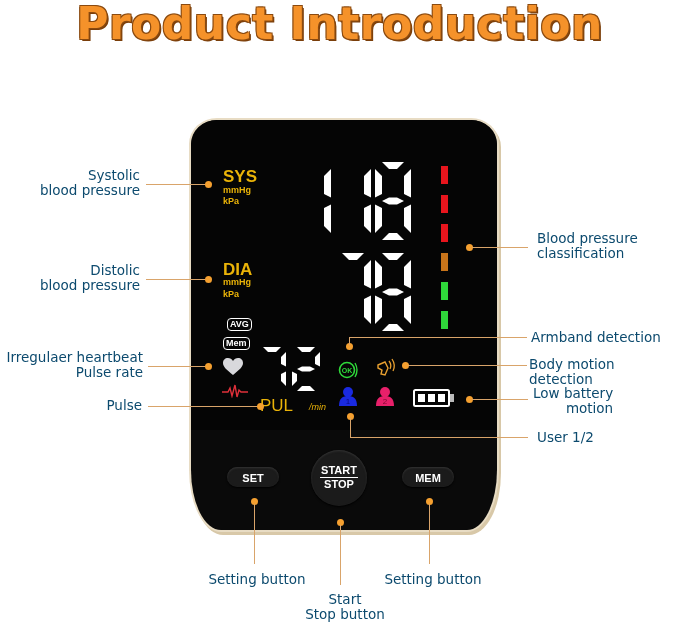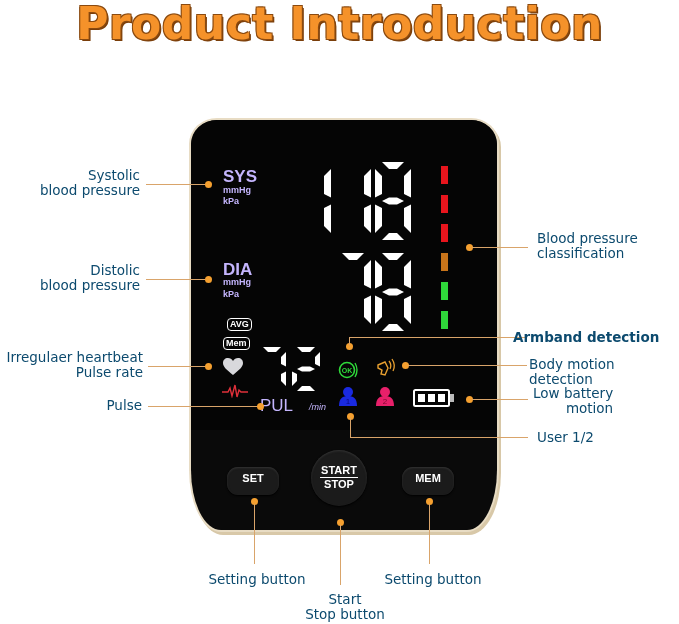--- a/index.html
+++ b/index.html
@@ -2,28 +2,28 @@
 <html><head>
 <meta charset="utf-8">
 <style>
   html, body { margin:0; padding:0; background:#ffffff; }
   body { width:679px; height:624px; position:relative; overflow:hidden; font-family:"DejaVu Sans", sans-serif; }
   .title { position:absolute; left:0; top:-2px; width:679px; text-align:center; font-family:"DejaVu Sans", sans-serif; font-weight:bold; font-size:44px; color:#f5922a; letter-spacing:0.5px;
     text-shadow: -1px -1px 0 #8a4a10, 1px -1px 0 #8a4a10, -1px 1px 0 #8a4a10, 1px 1px 0 #8a4a10, 2px 2px 0 #7a3e0a; }
   .device { position:absolute; left:191px; top:120px; width:306px; height:410px; background:#0a0a0a; border-radius:26px 26px 30px 30px / 24px 24px 60px 60px;
     box-shadow: 0 0 0 2px #e8dcc4, 2px 3px 0 2px #d8c8a8; }
   .screen { position:absolute; left:0; top:0; width:100%; height:310px; background:#050505; border-radius:26px 26px 0 0; }
-  .lbl { position:absolute; color:#c4b5fd; font-family:"Liberation Sans", sans-serif; font-weight:bold; }
+  .lbl { position:absolute; color:#eab308; font-family:"Liberation Sans", sans-serif; font-weight:bold; }
   .big { font-size:17px; line-height:17px; }
   .small { font-size:9px; line-height:11px; }
   .boxed { position:absolute; border:1.5px solid #fff; border-radius:4px; color:#fff; font-family:"Liberation Sans", sans-serif; font-weight:bold; font-size:9px; padding:0 2px; line-height:11px; }
   svg.digits { position:absolute; }
   .bar { position:absolute; width:7px; height:18px; left:250px; }
   .btn { position:absolute; background:#1b1b1b; color:#fff; font-family:"Liberation Sans", sans-serif; font-weight:bold; font-size:11px; text-align:center; box-shadow: inset 0 1px 2px #333, 0 1px 2px #000; }
-  .pill { width:52px; height:28px; line-height:22px; border-radius:11px; }
+  .pill { width:52px; height:20px; line-height:22px; border-radius:11px; }
   .round { width:56px; height:56px; border-radius:50%; font-size:11px; line-height:13px; }
   .callout { position:absolute; font-family:"DejaVu Sans", sans-serif; font-size:13.5px; color:#0c4a6e; line-height:15px; }
   .right { text-align:right; }
   .center { text-align:center; }
   .line { position:absolute; background:#d9a46a; }
   .dot { position:absolute; width:7px; height:7px; border-radius:50%; background:#f5a030; }
 </style>
 </head>
 <body>
 
@@ -183,21 +183,21 @@
 <div class="dot" style="left:466px;top:244px;"></div>
 <div class="line" style="left:472px;top:247px;width:56px;height:1px;"></div>
 <div class="callout" style="left:537px;top:231px;">
   <div>Blood pressure</div>
   <div>classification</div>
 </div>
 
 <div class="dot" style="left:346px;top:343px;"></div>
 <div class="line" style="left:349px;top:338px;width:1px;height:7px;"></div>
 <div class="line" style="left:349px;top:337px;width:178px;height:1px;"></div>
-<div class="callout" style="left:513px;top:330px;font-weight:bold;">Armband detection</div>
+<div class="callout" style="left:531px;top:330px;">Armband detection</div>
 
 <div class="dot" style="left:402px;top:362px;"></div>
 <div class="line" style="left:408px;top:365px;width:119px;height:1px;"></div>
 <div class="callout" style="left:529px;top:357px;">Body motion detection</div>
 
 <div class="dot" style="left:466px;top:396px;"></div>
 <div class="line" style="left:472px;top:399px;width:56px;height:1px;"></div>
 <div class="callout" style="left:533px;top:386px;text-align:right;">
   <div>Low battery</div>
   <div>motion</div>

